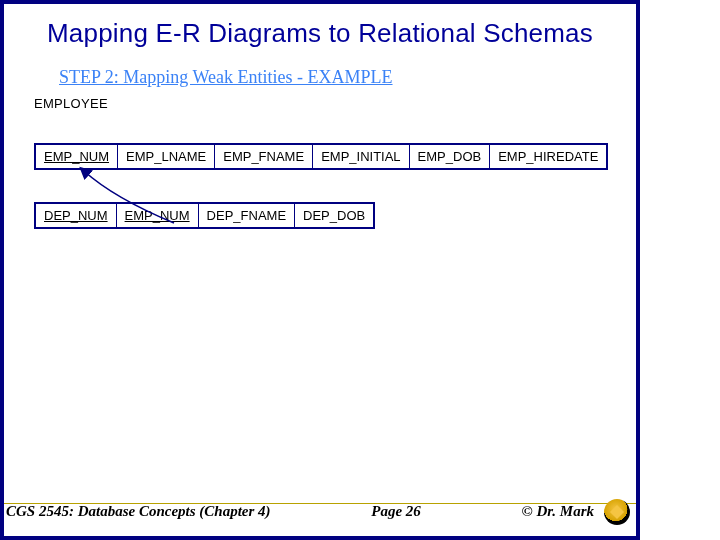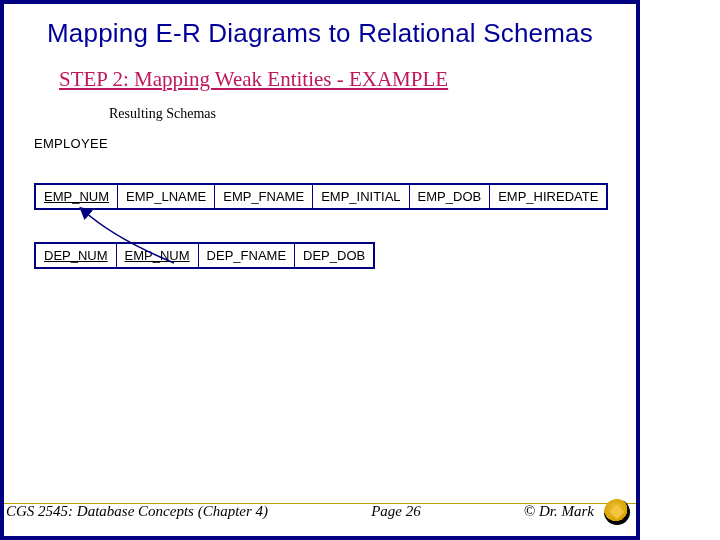--- a/index.html
+++ b/index.html
@@ -21,22 +21,22 @@
   .title {
     text-align: center;
     font-size: 26px;
     color: #000099;
     margin-top: 14px;
     margin-bottom: 18px;
     font-family: Arial, Helvetica, sans-serif;
     letter-spacing: 0.2px;
   }
   .subtitle {
-    font-size: 21px;
-    color: #be185d;
+    font-size: 18px;
+    color: #3b82f6;
     margin-left: 55px;
     text-decoration: underline;
     font-family: "Times New Roman", Times, serif;
   }
   .schema-label {
     font-size: 14px;
     font-family: "Times New Roman", Times, serif;
     margin-left: 105px;
     margin-top: 14px;
     margin-bottom: 14px;
@@ -87,21 +87,21 @@
   .footer {
     position: absolute;
     left: 0; right: 0;
     bottom: 0;
     height: 32px;
     display: flex;
     align-items: center;
     font-family: "Times New Roman", Times, serif;
     font-size: 15px;
     font-style: italic;
-    font-weight: normal;
+    font-weight: bold;
     padding: 0 6px 17px 2px;
     box-sizing: border-box;
   }
   .footer .left  { flex: 0 0 auto; }
   .footer .center{ flex: 1 1 auto; text-align: center; }
   .footer .right { flex: 0 0 auto; display: flex; align-items: center; gap: 10px; }
   .logo {
     width: 26px; height: 26px;
     border-radius: 50%;
     background: radial-gradient(circle at 45% 40%, #f5c542 0%, #d6a200 55%, #000 56%, #000 100%);
@@ -118,21 +118,20 @@
 </style>
 </head>
 <body>
 
 <div class="slide">
 
   <div class="title">Mapping E-R Diagrams to Relational Schemas</div>
 
   <div class="subtitle">STEP 2:  Mapping Weak Entities - EXAMPLE</div>
 
-  <div class="schema-label">Resulting Schemas</div>
 
   <div class="table-name emp-name">EMPLOYEE</div>
   <div class="table-wrap">
     <table class="schema" id="emp-table">
       <tbody>
           <tr id="emp-row">
             <td><span class="pk">EMP_NUM</span></td>
             <td>EMP_LNAME</td>
             <td>EMP_FNAME</td>
             <td>EMP_INITIAL</td>

